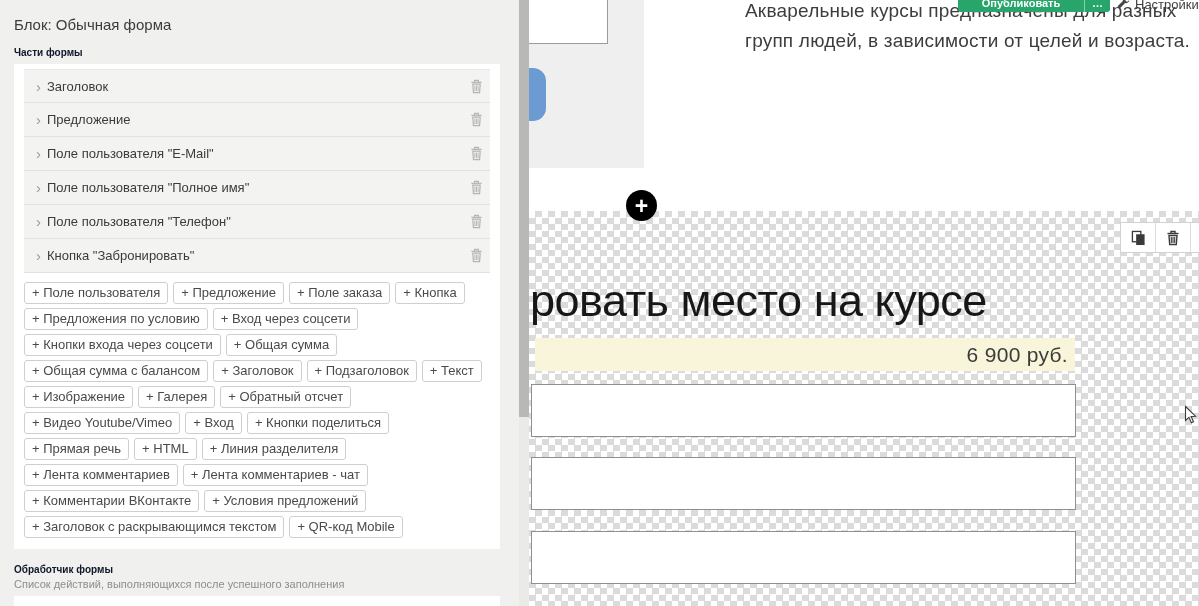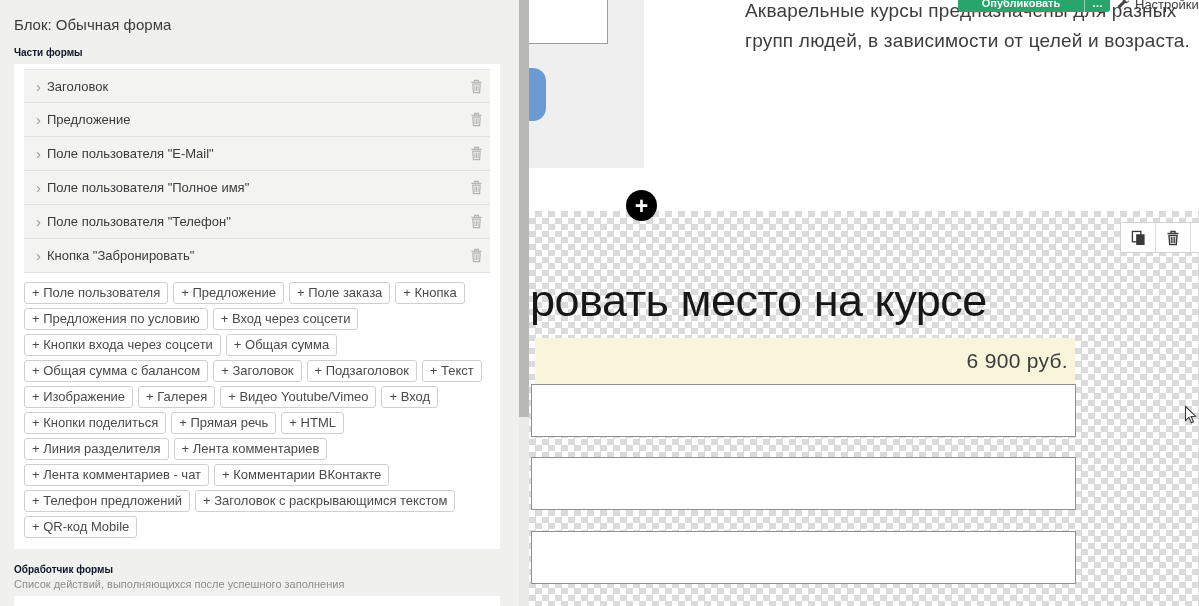--- a/index.html
+++ b/index.html
@@ -58,21 +58,21 @@
                 background:#000; border-radius:50%; color:#fff; display:flex; align-items:center;
                 justify-content:center; font-size:23px; font-weight:bold; line-height:0; cursor:pointer; }
   .toolbar { position:absolute; left:591px; top:11px; height:31px; width:110px;
              background:#fff; border:1px solid #d2d2d2; display:flex; }
   .tseg { width:35px; display:flex; align-items:center; justify-content:center;
           border-right:1px solid #dedede; cursor:pointer; color:#3a3a3a; }
   .tseg.caret { font-size:11px; color:#333; }
   .big-heading { position:absolute; left:1px; top:64px;
                  font-family:Liberation Sans, sans-serif; font-size:45px; font-weight:500;
                  color:#171717; letter-spacing:-.5px; white-space:nowrap; }
-  .price-row { position:absolute; left:6px; top:127px; width:540px; height:46px;
+  .price-row { position:absolute; left:6px; top:127px; width:540px; height:33px;
                background:#f8f5da; display:flex; align-items:center; justify-content:flex-end;
                padding-right:7px; }
   .price-row span { font-size:21px; color:#3c3c3c; letter-spacing:.3px; }
   .finput { position:absolute; left:2px; width:545px; height:53px; background:#fff;
             border:1px solid #8f8f8f; cursor:text; }
   .f1 { top:173px; } .f2 { top:246px; } .f3 { top:320px; }
   .cursor { position:absolute; left:655px; top:194px; z-index:9; }
 </style>
 </head>
 <body>
@@ -166,30 +166,31 @@
           <button class="tag">+ Предложения по условию</button>
           <button class="tag">+ Вход через соцсети</button>
           <button class="tag">+ Кнопки входа через соцсети</button>
           <button class="tag">+ Общая сумма</button>
           <button class="tag">+ Общая сумма с балансом</button>
           <button class="tag">+ Заголовок</button>
           <button class="tag">+ Подзаголовок</button>
           <button class="tag">+ Текст</button>
           <button class="tag">+ Изображение</button>
           <button class="tag">+ Галерея</button>
+          <button class="tag">+ Обратный отсчет</button>
           <button class="tag">+ Видео Youtube/Vimeo</button>
           <button class="tag">+ Вход</button>
           <button class="tag">+ Кнопки поделиться</button>
           <button class="tag">+ Прямая речь</button>
           <button class="tag">+ HTML</button>
           <button class="tag">+ Линия разделителя</button>
           <button class="tag">+ Лента комментариев</button>
           <button class="tag">+ Лента комментариев - чат</button>
           <button class="tag">+ Комментарии ВКонтакте</button>
-          <button class="tag">+ Телефон предложений</button>
+          <button class="tag">+ Условия предложений</button>
           <button class="tag">+ Заголовок с раскрывающимся текстом</button>
           <button class="tag">+ QR-код Mobile</button>
         </div>
     </div>
 
     <div class="sec-label">Обработчик формы</div>
     <div class="sec-sub">Список действий, выполняющихся после успешного заполнения</div>
     <div class="card">
       
       

